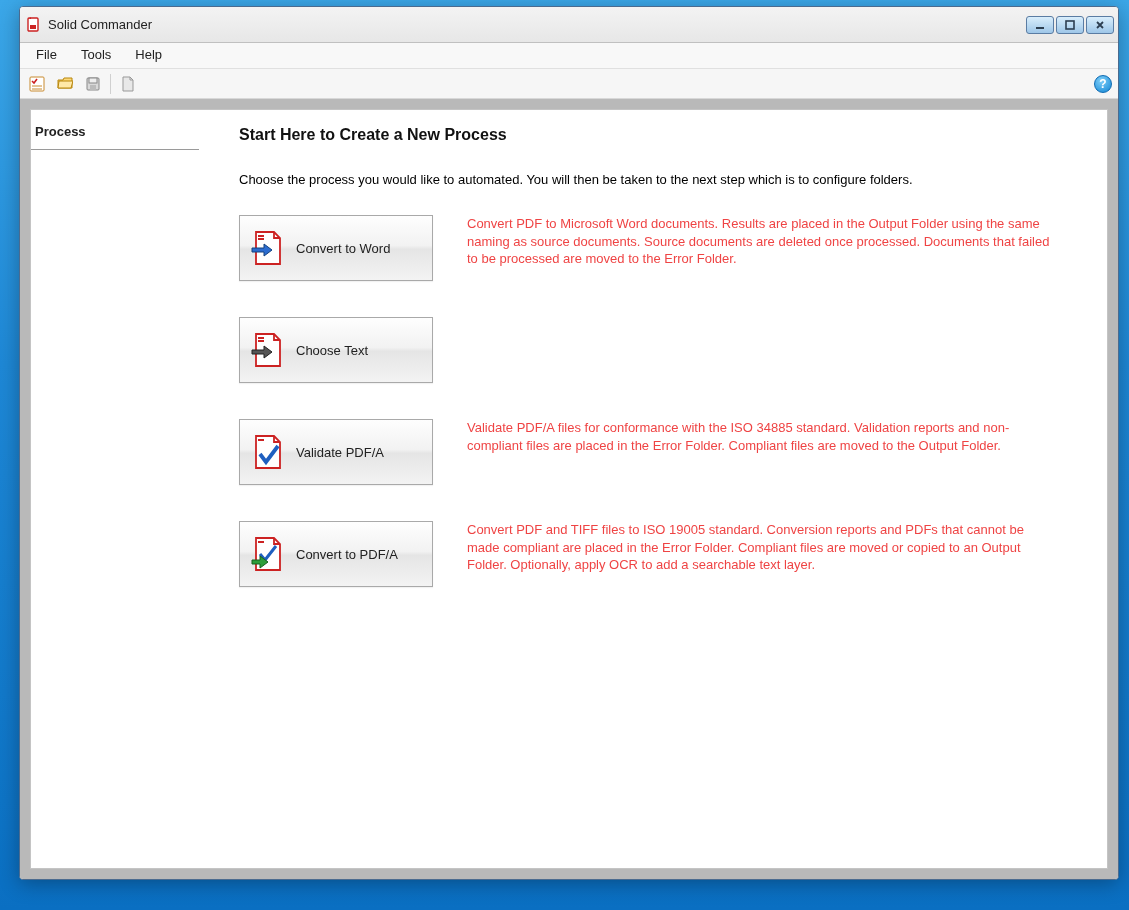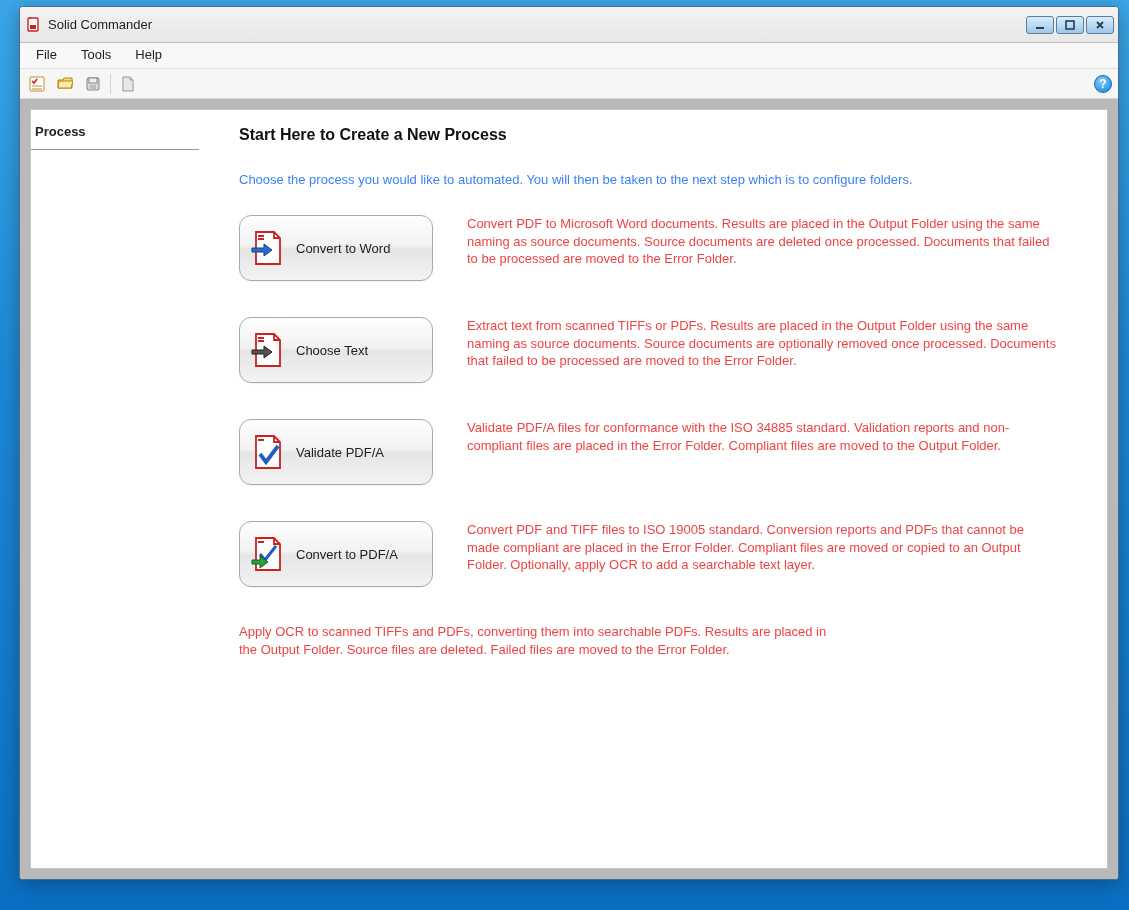--- a/index.html
+++ b/index.html
@@ -84,25 +84,25 @@
     width: 168px; background: #fff; border-right: none;
   }
   .sidebar-item {
     padding: 14px 14px 10px 4px; font-weight: bold; color: #222;
     border-bottom: 1px solid #9a9a9a;
   }
   .main {
     flex: 1; padding: 16px 24px 16px 40px; overflow: auto;
   }
   .main h1 { font-size: 16px; font-weight: bold; color: #111; margin-bottom: 28px; }
-  .subtitle { color: #3b82f6; margin-bottom: 28px; }
+  .subtitle { color: #000000; margin-bottom: 28px; }
   .proc-row { display: flex; align-items: flex-start; gap: 34px; margin-bottom: 36px; }
   .proc-btn {
     width: 194px; height: 66px;
-    border: 1px solid #a9a9a9; border-radius: 12px;
+    border: 1px solid #a9a9a9; border-radius: 0;
     background: linear-gradient(180deg, #fefefe 0%, #f2f2f2 46%, #e5e5e5 52%, #f3f3f3 100%);
     display: flex; align-items: center; padding: 0 10px; gap: 10px;
     cursor: pointer;
     box-shadow: 0 1px 1px rgba(0,0,0,0.05);
     flex-shrink: 0;
   }
   .proc-icon { width: 36px; height: 36px; flex-shrink: 0; }
   .proc-label { font-size: 13px; color: #222; }
   .proc-desc { font-size: 13px; color: #ef4444; line-height: 1.35; max-width: 590px; }
 </style>
@@ -207,21 +207,20 @@
               <svg viewBox="0 0 36 36">
                   <path d="M6 2 L24 2 L30 8 L30 34 L6 34 Z" fill="#fff" stroke="#c22" stroke-width="1.8"></path>
                   <path d="M24 2 L24 8 L30 8" fill="none" stroke="#c22" stroke-width="1.8"></path>
                   <rect x="8" y="5" width="6" height="2" fill="#c22"></rect>
                   <rect x="8" y="8" width="6" height="2" fill="#c22"></rect>
                   <path d="M2 18 L14 18 L14 14 L22 20 L14 26 L14 22 L2 22 Z" fill="#555" stroke="#222"></path>
                 </svg>
             </span>
             <span class="proc-label">Choose Text</span>
           </div>
-          <div class="proc-desc">Extract text from scanned TIFFs or PDFs. Results are placed in the Output Folder using the same naming as source documents. Source documents are optionally removed once processed. Documents that failed to be processed are moved to the Error Folder.</div>
         </div>
 
         <div class="proc-row">
           <div class="proc-btn">
             <span class="proc-icon">
               <svg viewBox="0 0 36 36">
                   <path d="M6 2 L24 2 L30 8 L30 34 L6 34 Z" fill="#fff" stroke="#c22" stroke-width="1.8"></path>
                   <path d="M24 2 L24 8 L30 8" fill="none" stroke="#c22" stroke-width="1.8"></path>
                   <rect x="8" y="5" width="6" height="2" fill="#c22"></rect>
                   <path d="M10 20 L16 28 L28 12" stroke="#1e5fc0" stroke-width="3.8" fill="none"></path>
@@ -242,19 +241,18 @@
                   <path d="M10 18 L15 24 L26 10" stroke="#1e5fc0" stroke-width="3" fill="none"></path>
                   <path d="M2 24 L10 24 L10 20 L18 26 L10 32 L10 28 L2 28 Z" fill="#2d9e3b" stroke="#17611f"></path>
                 </svg>
             </span>
             <span class="proc-label">Convert to PDF/A</span>
           </div>
           <div class="proc-desc">Convert PDF and TIFF files to ISO 19005 standard. Conversion reports and PDFs that cannot be made compliant are placed in the Error Folder. Compliant files are moved or copied to an Output Folder. Optionally, apply OCR to add a searchable text layer.</div>
         </div>
 
         <div class="proc-row">
-          <div class="proc-desc">Apply OCR to scanned TIFFs and PDFs, converting them into searchable PDFs. Results are placed in the Output Folder. Source files are deleted. Failed files are moved to the Error Folder.</div>
         </div>
 
       </div>
     </div>
   </div>
 </div>
 
 </body></html>

